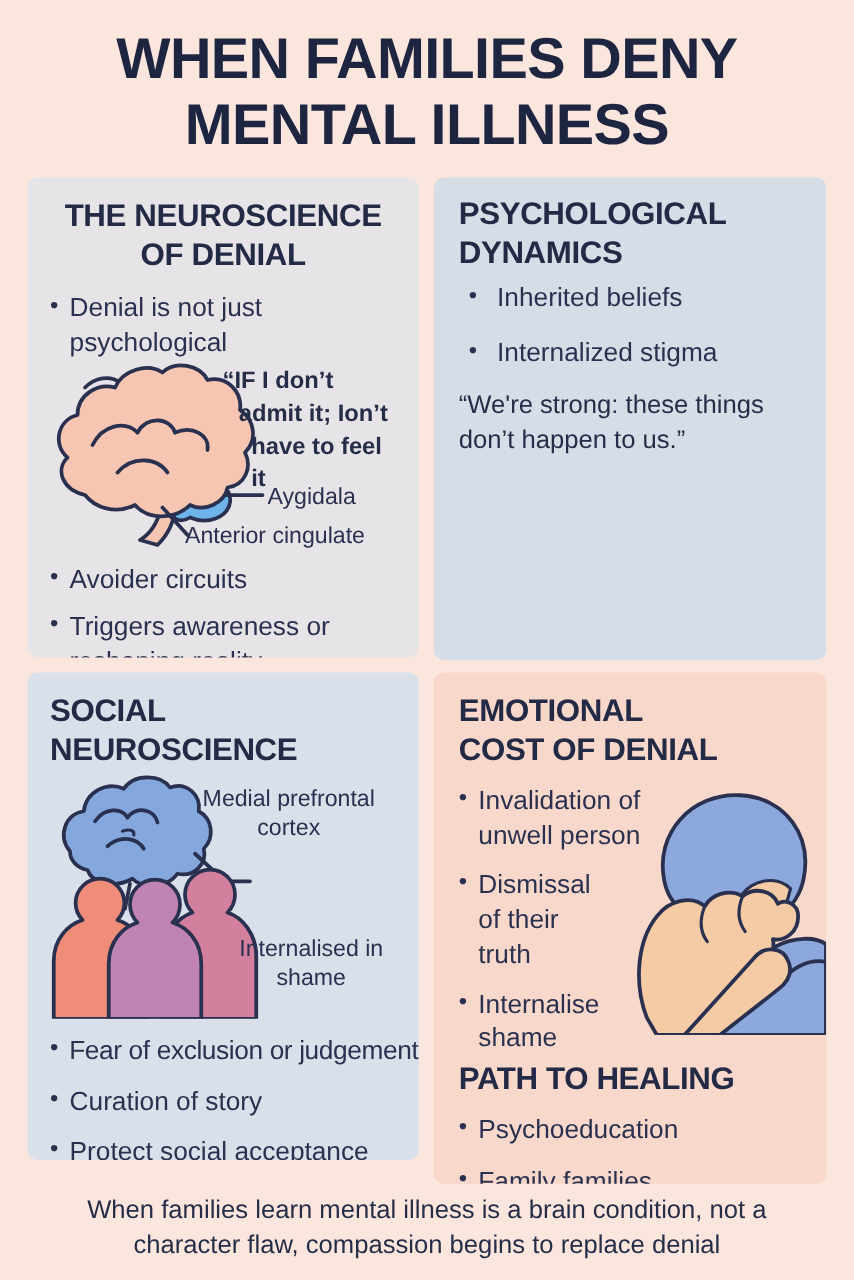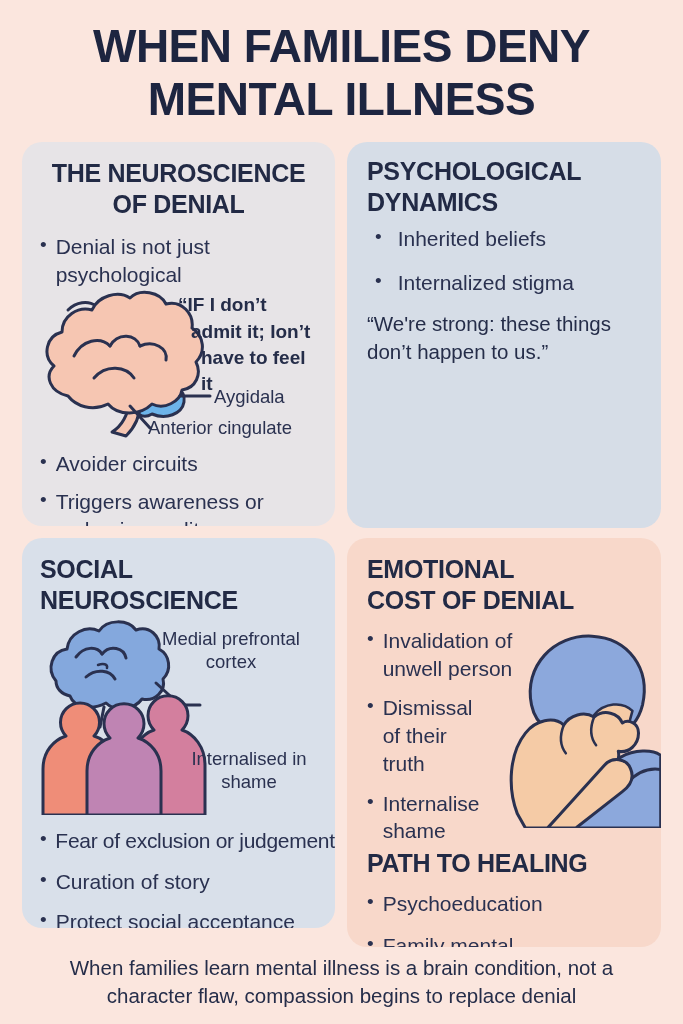--- a/index.html
+++ b/index.html
@@ -9,21 +9,21 @@
     font-family:"Liberation Sans", sans-serif;
     color:#2a3150;
   }
   
   .page-title{
     position:absolute;top:20px;left:0;right:0;text-align:center;
     font-weight:800;color:#1d2540;font-size:46px;line-height:1.15;
     letter-spacing:-0.5px;
   }
   
-  .card{position:absolute;border-radius:20px;overflow:hidden;}
+  .card{position:absolute;border-radius:8px;overflow:hidden;}
   #card-neuro{left:22px;top:142px;width:313px;height:384px;background:#e7e4e7;}
   #card-psych{left:347px;top:142px;width:314px;height:386px;background:#d6dde7;}
   #card-social{left:22px;top:538px;width:313px;height:390px;background:#d9e0ea;}
   #card-emotional{left:347px;top:538px;width:314px;height:409px;background:#f8d8ca;}
   .card-inner{position:absolute;inset:0;padding:16px 18px;box-sizing:border-box;}
   .card-title{margin:0;font-size:25px;font-weight:800;line-height:1.22;color:#222a45;letter-spacing:-0.3px;}
   .center{text-align:center;}
   
   .bullet{display:flex;gap:9px;font-size:21px;line-height:1.32;margin-top:10px;}
   .bullet::before{content:"\2022";flex:0 0 auto;font-size:19px;line-height:1.28;}
@@ -200,21 +200,21 @@
         <path d="M84,100 C80,110 80,120 86,128" fill="none" stroke-width="2.5"></path>
       </g>
     </svg>
 
     <h3 class="small-heading">PATH TO HEALING</h3>
 
     <div class="bullet" style="margin-top:12px;">
       <span>Psychoeducation</span>
     </div>
     <div class="bullet" style="margin-top:14px;">
-      <span>Family mental</span>
+      <span>Family families</span>
     </div>
     <div class="bullet" style="margin-top:14px;">
       <span>Compassion training</span>
     </div>
   </div>
 </div>
 
 <div class="footer">When families learn mental illness is a brain condition, not a character flaw, compassion begins to replace denial</div>
 
 </body></html>

